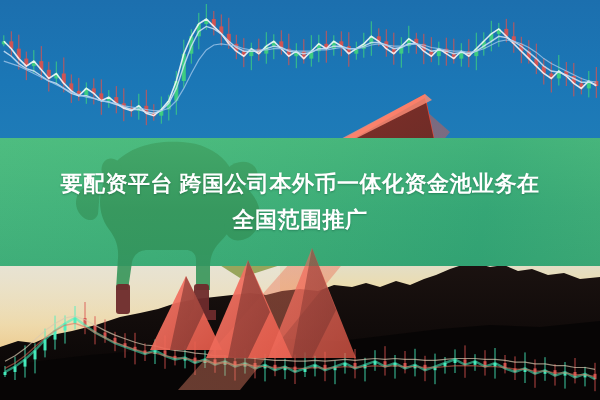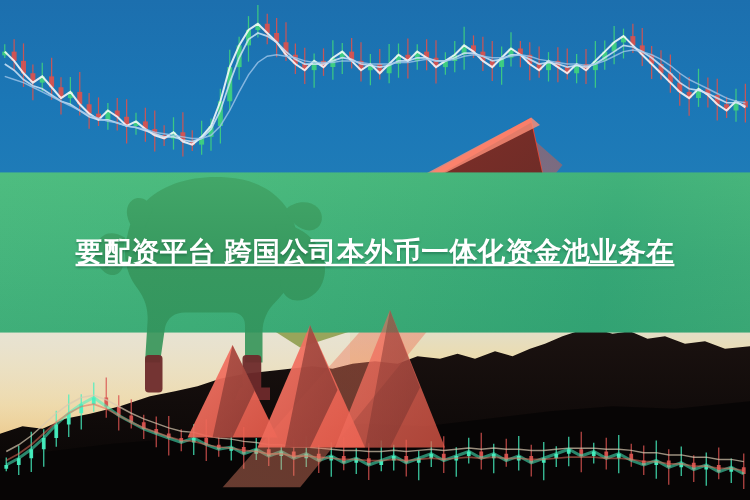--- a/index.html
+++ b/index.html
@@ -63,21 +63,20 @@
     display:flex;flex-direction:column;align-items:center;justify-content:center;
     text-align:center;
     color:#ffffff;
     font-size:22px;
     font-weight:bold;
     letter-spacing:.5px;
     line-height:36px;
     text-shadow:0 1px 2px rgba(0,60,40,.35);
     padding:14px 14px;
     box-sizing:border-box;
-    text-decoration:underline;
     -webkit-font-smoothing:antialiased;
   }
   #headline .ln{display:block;white-space:nowrap;}
   #headline .ln2{white-space:nowrap;}
 </style>
 </head>
 <body>
 
 <div id="stage">
 
@@ -480,15 +479,16 @@
       <polygon points="98,20 120,72 98,118 78,118" fill="url(#zgb)" opacity=".7"></polygon>
       <polygon points="118,118 162,8 206,118" fill="url(#zga)" opacity=".82"></polygon>
       <polygon points="162,8 186,70 162,118 142,118" fill="url(#zgb)" opacity=".55"></polygon>
     </svg>
   </div>
 
   <div class="layer" id="greenband-tint"></div>
 
   <div class="layer" id="headline">
     <span class="ln ln1">要配资平台 跨国公司本外币一体化资金池业务在</span>
+    <span class="ln ln2">全国范围推广</span>
   </div>
 
 </div>
 
 </body></html>

